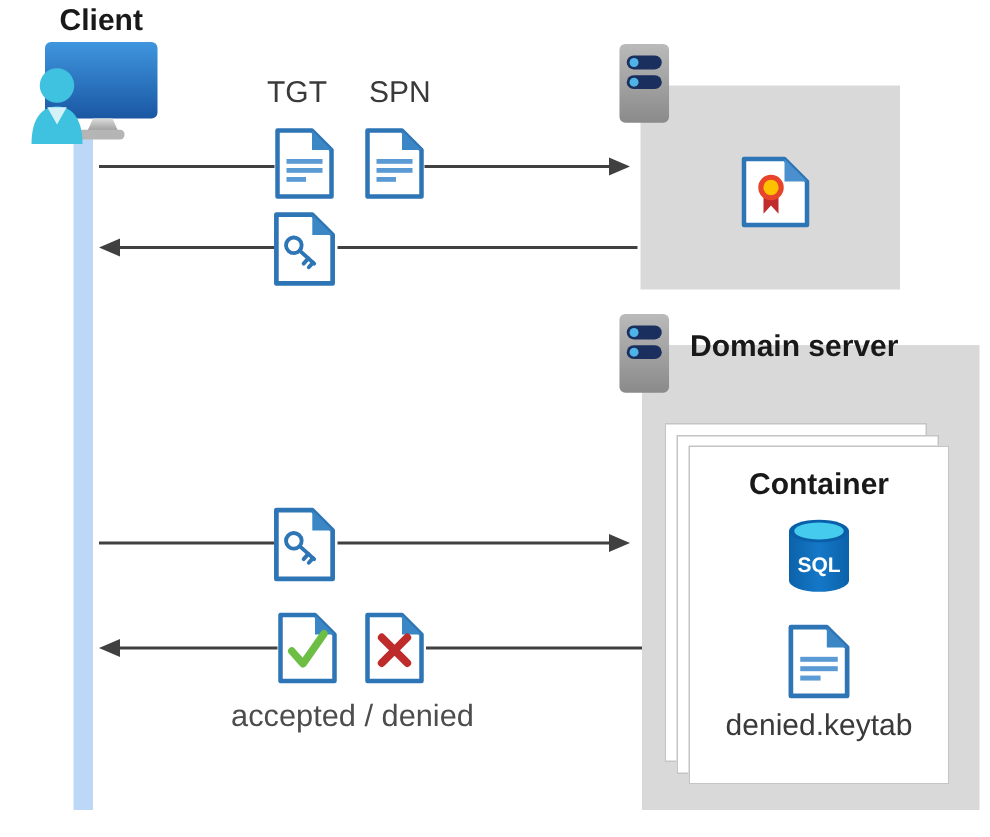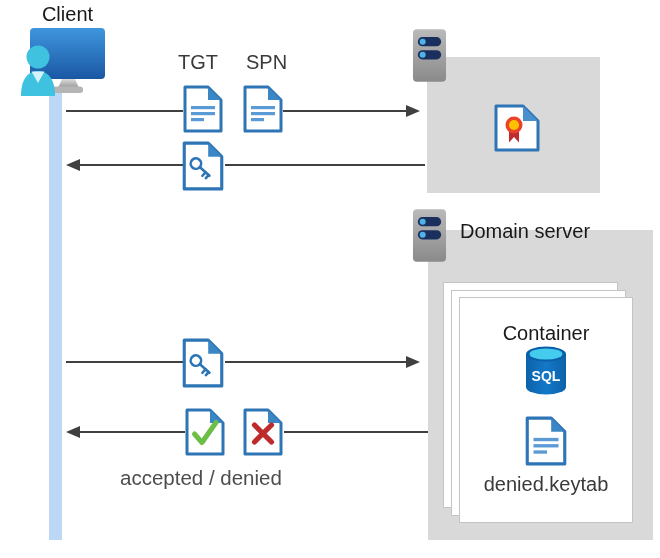--- a/index.html
+++ b/index.html
@@ -5,27 +5,27 @@
   html,body{margin:0;padding:0;background:#ffffff;}
   .canvas{
     position:relative;width:660px;height:558px;background:#ffffff;
     font-family:"Liberation Sans",sans-serif;overflow:hidden;
   }
   .abs{position:absolute;}
   .hline{position:absolute;height:2px;background:#404040;}
   .ah{position:absolute;width:0;height:0;border-top:6.5px solid transparent;border-bottom:6.5px solid transparent;}
   .ah-right{border-left:14px solid #404040;}
   .ah-left{border-right:14px solid #404040;}
-  .bold-title{font-weight:normal;font-size:20px;color:#191919;line-height:25px;}
+  .bold-title{font-weight:bold;font-size:20px;color:#191919;line-height:25px;}
   .msg-label{font-size:20px;color:#3a3a3a;text-align:left;}
   .gray-box{position:absolute;background:#d9d9d9;}
   .card{position:absolute;background:#ffffff;border:1px solid #c4c4c4;box-sizing:border-box;}
   .lifeline{position:absolute;background:#bdd8f7;}
   .center-text{text-align:center;}
-  .result-label{font-size:20.5px;color:#4d4d4d;}
+  .result-label{font-size:20.5px;color:#4d4d4d;text-align:center;}
   .keytab-label{font-size:20px;color:#3a3a3a;text-align:center;}
   svg{display:block;}
 </style>
 </head>
 <body>
 
 <div class="canvas">
 
   <svg width="0" height="0" style="position:absolute">
     <defs>
@@ -156,21 +156,21 @@
 
   <div class="gray-box" style="left:428px;top:230px;width:225px;height:310px;"></div>
   <svg class="abs" style="left:412px;top:208px;" width="35" height="55">
       <use href="#server-unit"></use>
     </svg>
   <div class="abs bold-title" style="left:460px;top:219px;width:190px;">Domain server</div>
 
   <div class="card" style="left:443px;top:282px;width:175px;height:226px;"></div>
   <div class="card" style="left:451px;top:290px;width:175px;height:226px;"></div>
   <div class="card" style="left:459px;top:297px;width:174px;height:226px;"></div>
-  <div class="abs bold-title center-text" style="left:459px;top:311px;width:174px;margin-top:10px;">Container</div>
+  <div class="abs bold-title center-text" style="left:459px;top:311px;width:174px;">Container</div>
 
   <svg class="abs" style="left:524px;top:345px;" width="44" height="52" viewBox="0 0 44 52">
     <path d="M2 9 V42 a20 7.5 0 0 0 40 0 V9 Z" fill="url(#gradSql)"></path>
     <ellipse cx="22" cy="9" rx="20" ry="7.5" fill="#0a5fa8"></ellipse>
     <ellipse cx="22" cy="9" rx="16.5" ry="5.6" fill="#45cbee"></ellipse>
     <text x="22" y="36" text-anchor="middle" font-family="Liberation Sans, sans-serif" font-size="14" font-weight="bold" fill="#ffffff">SQL</text>
   </svg>
 
   <svg class="abs" style="left:525px;top:416px;" width="42" height="50">
       <use href="#doc-lines"></use>

